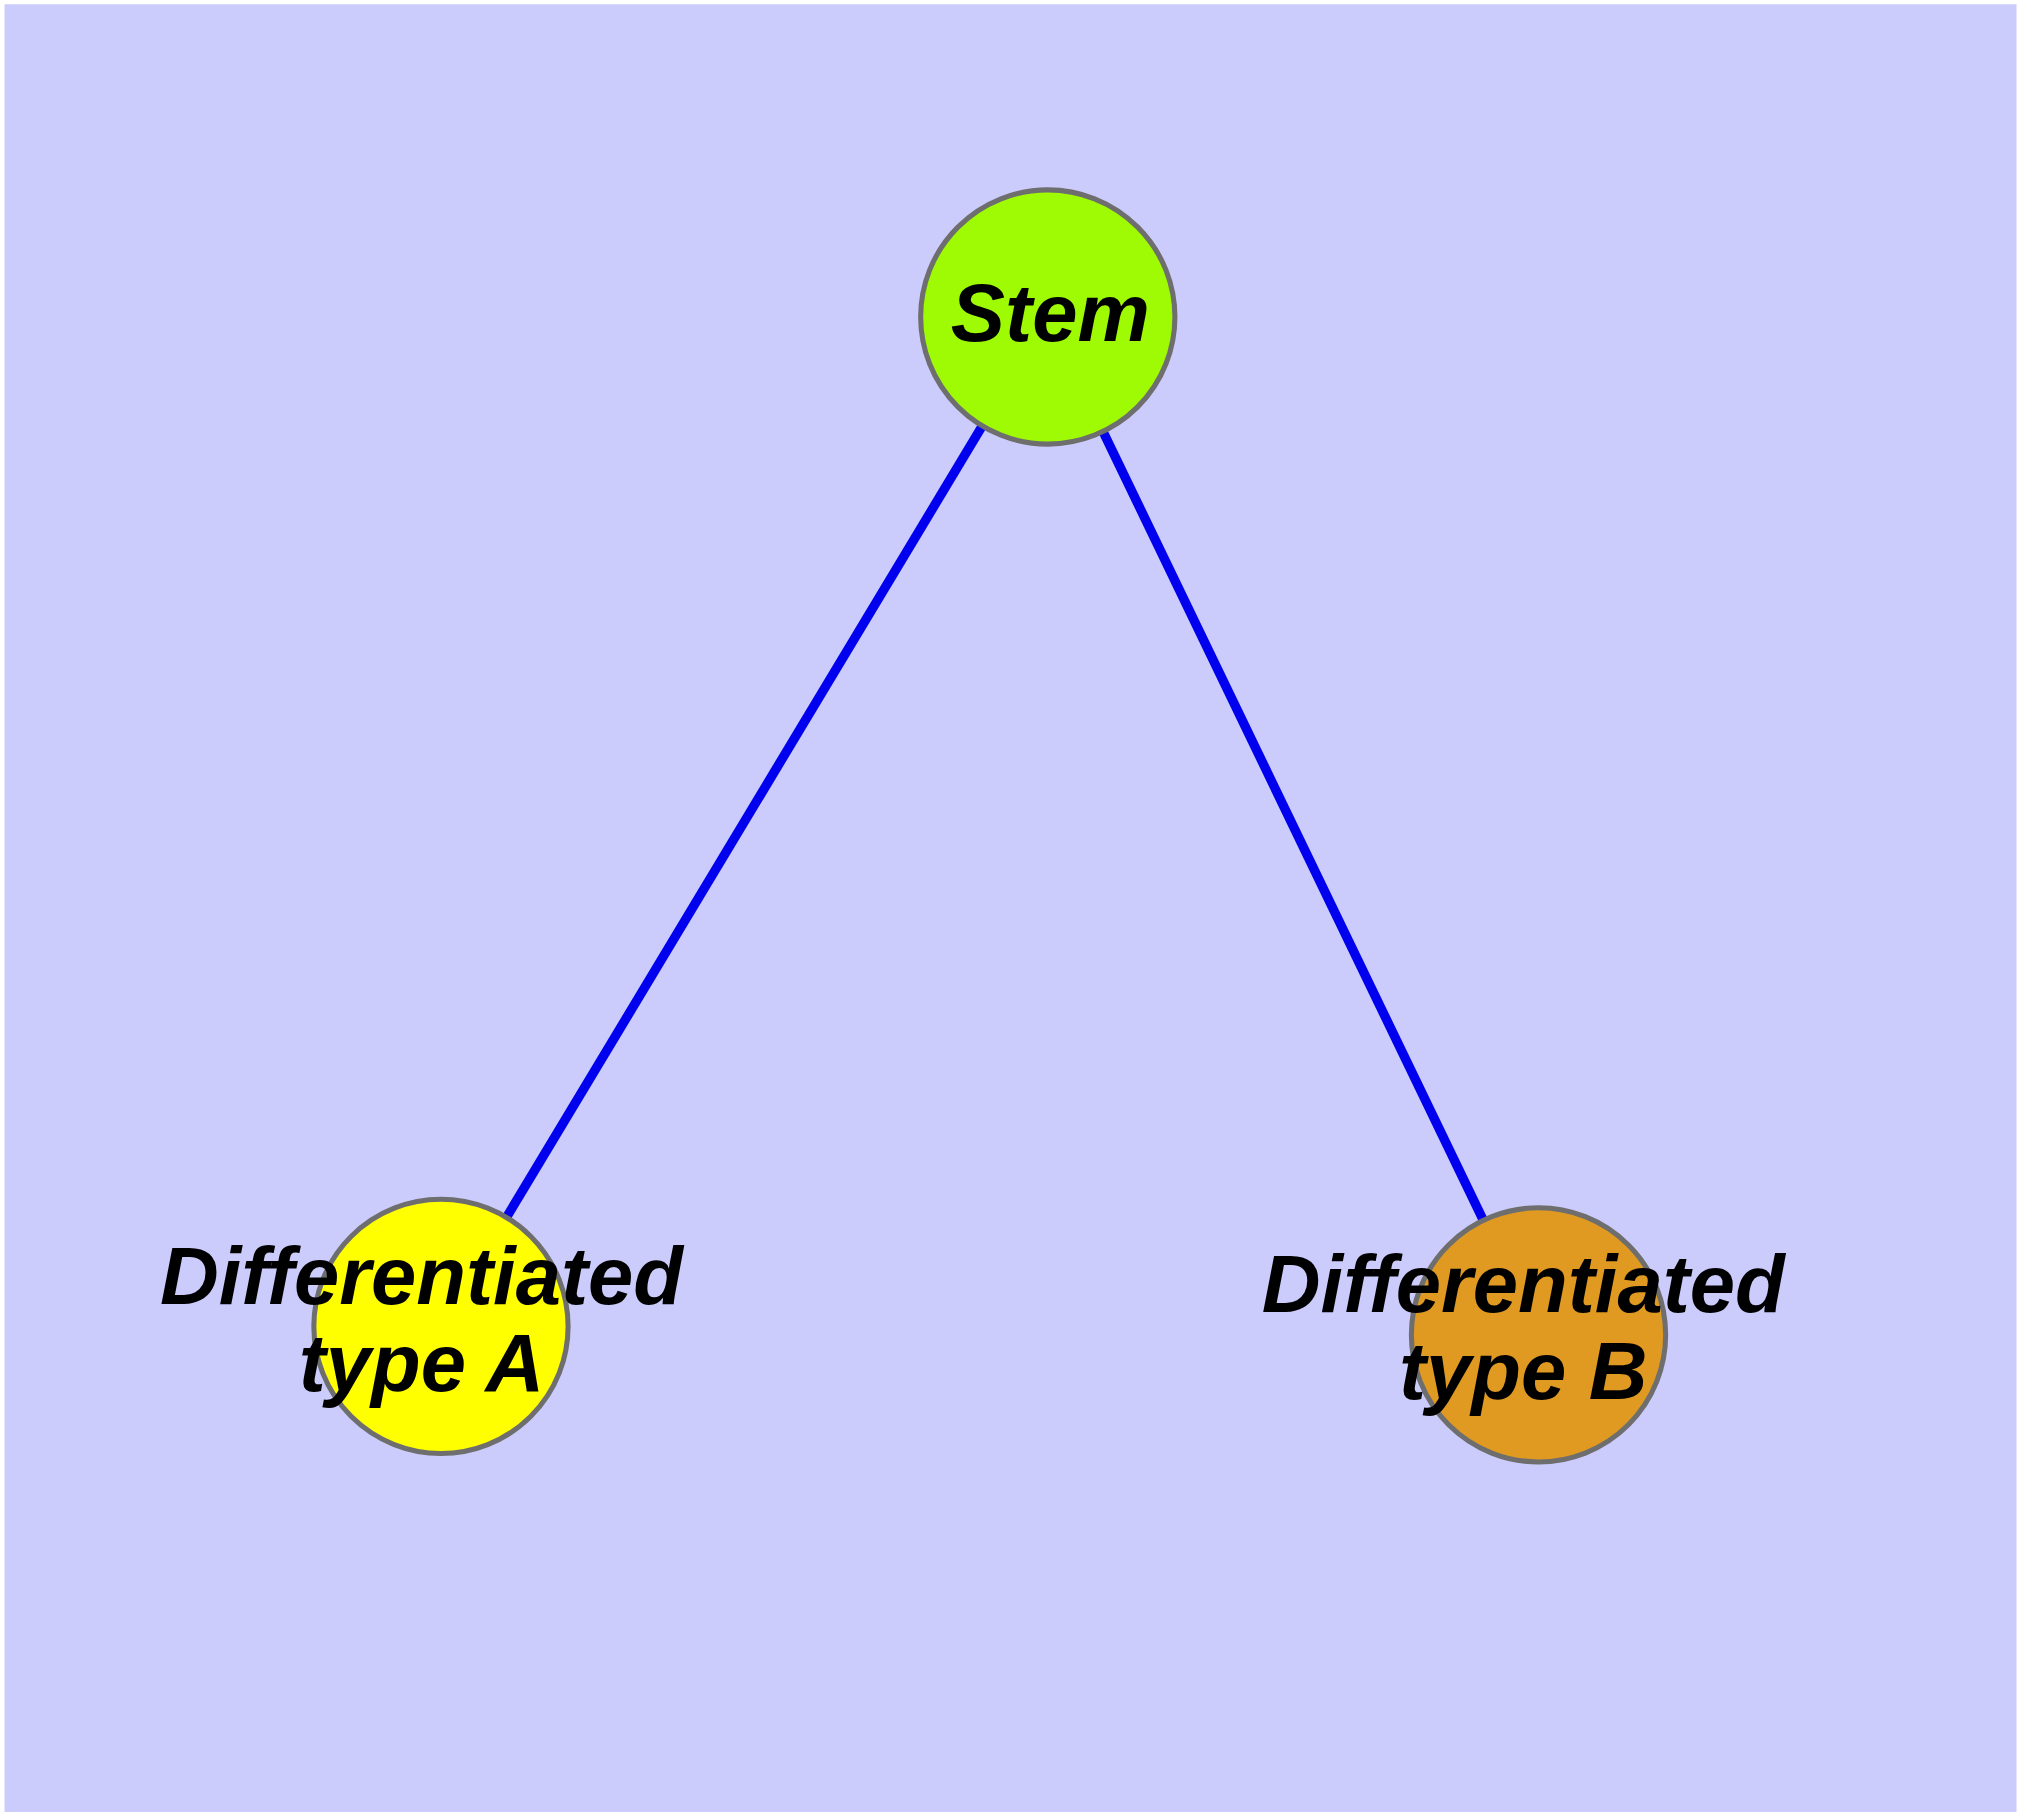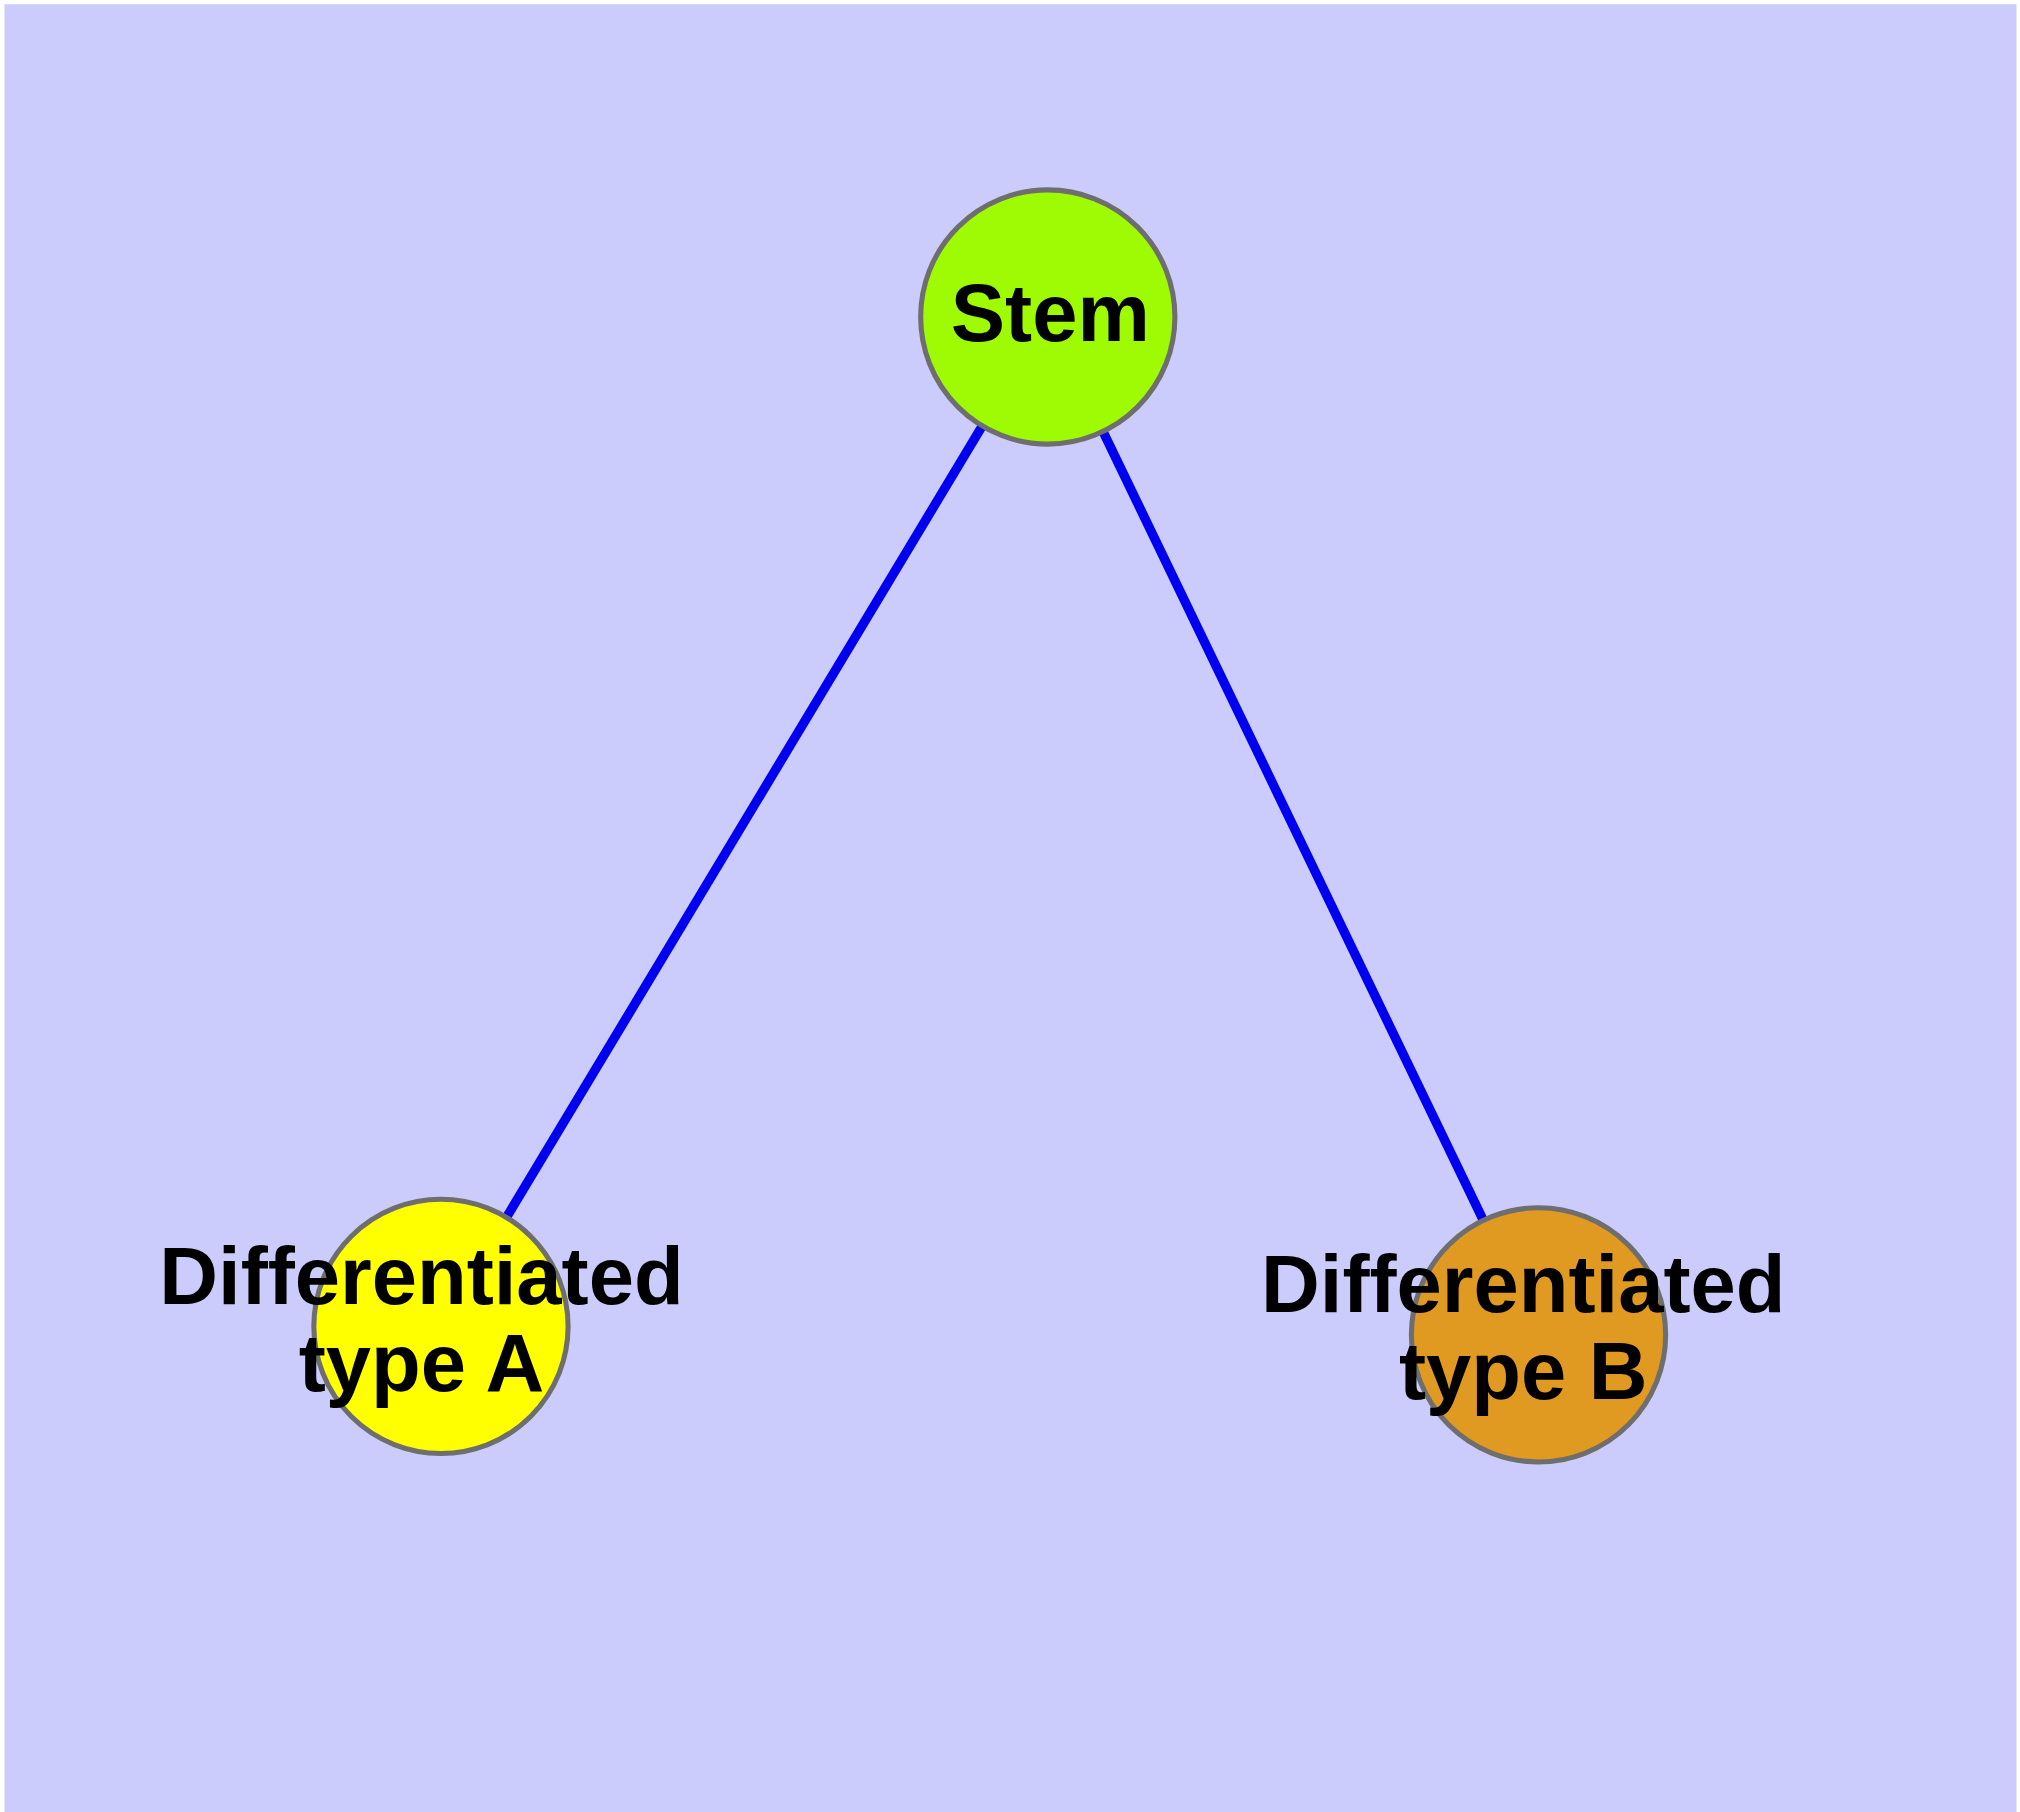--- a/index.html
+++ b/index.html
@@ -8,20 +8,21 @@
     padding: 0;
     background: #ffffff;
   }
   #root {
     position: relative;
     width: 2021px;
     height: 1812px;
     background: #ffffff;
     overflow: hidden;
     font-family: "Liberation Sans", sans-serif;
+    font-style: italic;
   }
   #canvas {
     position: absolute;
     left: 0;
     top: 0;
     width: 2021px;
     height: 1812px;
     display: block;
   }
   .node-label {

